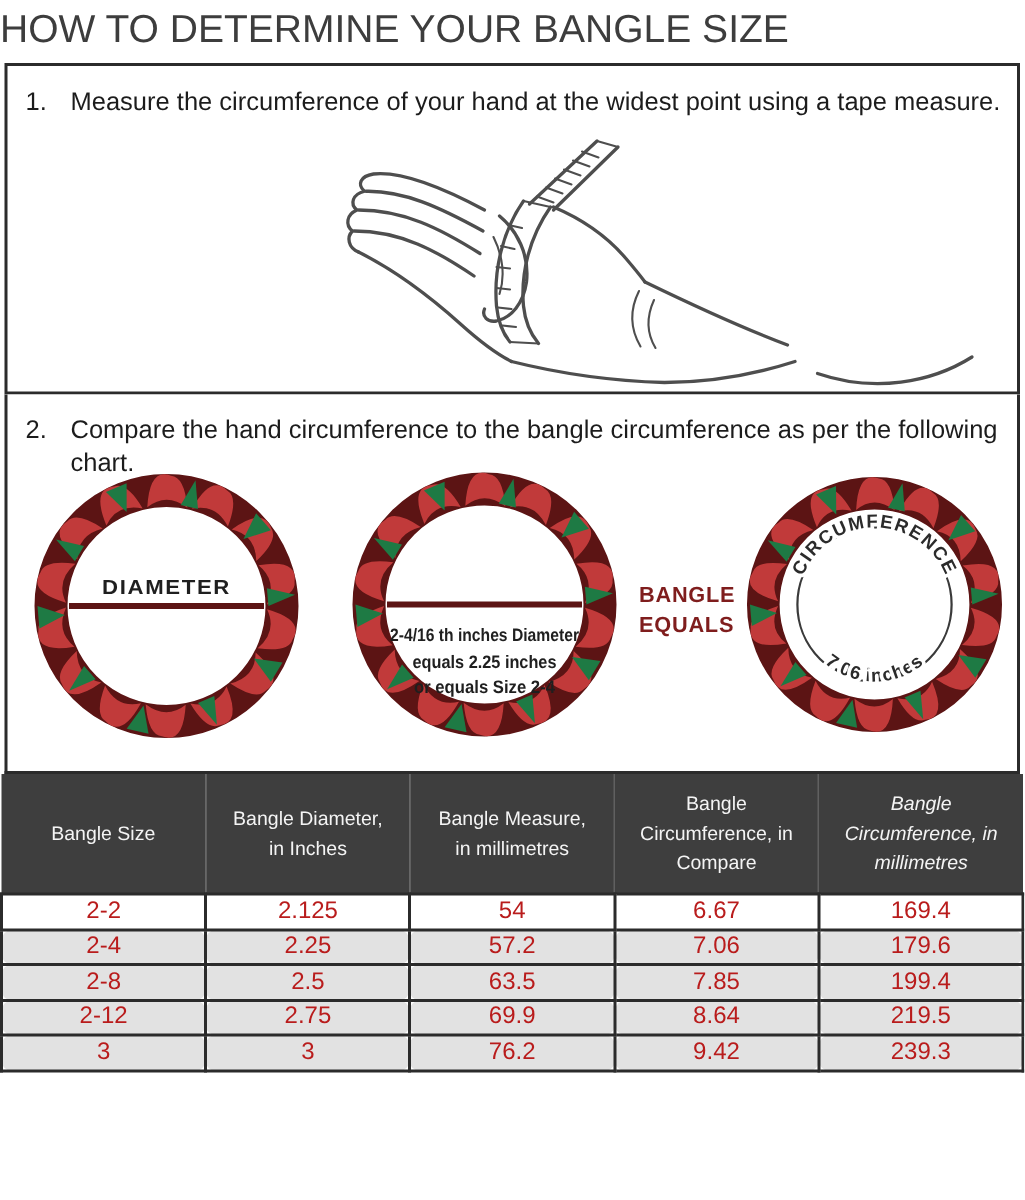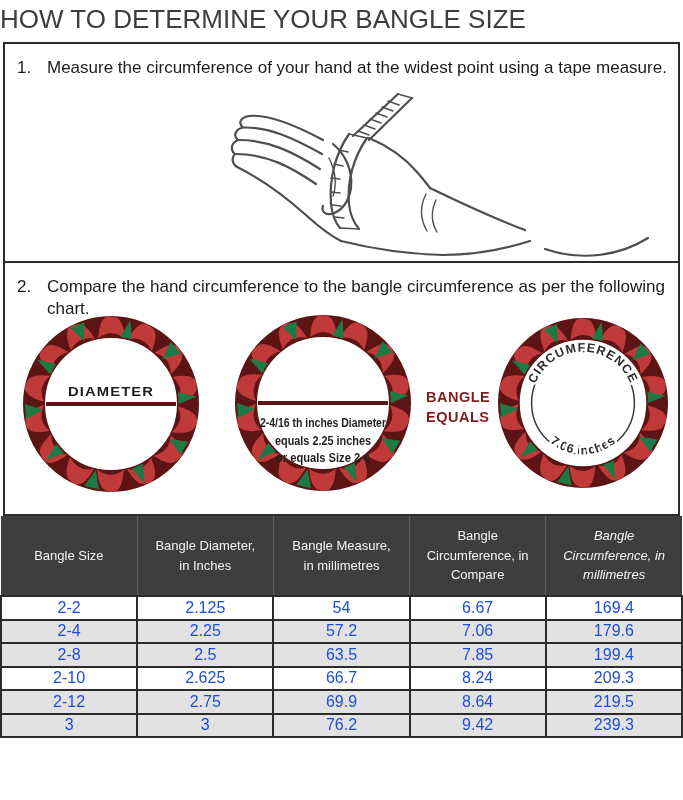--- a/index.html
+++ b/index.html
@@ -29,22 +29,22 @@
               paint-order:stroke;stroke:#fff;stroke-width:5px;}
   .hand-stroke{fill:none;stroke:#4e4e4e;stroke-width:2.2;stroke-linecap:round;stroke-linejoin:round;}
   .hand-thin{fill:none;stroke:#4e4e4e;stroke-width:1.4;stroke-linecap:round;}
   table.size-table{position:absolute;top:516px;left:0;width:683px;border-collapse:collapse;
                    table-layout:fixed;}
   table.size-table th{background:var(--header-bg,#3e3e3e);color:#f4f4f4;font-weight:normal;
         font-size:13px;line-height:1.5;height:80px;vertical-align:middle;text-align:center;
         border-right:1px solid #606060;padding:0 14px;box-sizing:border-box;}
   table.size-table th:last-child{border-right:none;font-style:italic;}
   table.size-table td{height:21.5px;text-align:center;vertical-align:middle;font-size:16px;
-        color:#1d4ed8;border:2px solid var(--border-dark,#2b2b2b);background:#fff;padding:0;}
-  table.size-table tr.stripe td{background:var(--stripe,#e2e2e2);}
+        color:#b91c1c;border:2px solid var(--border-dark,#2b2b2b);background:#fff;padding:0;}
+  table.size-table tr.stripe td{background:var(--stripe,#e2e2e2);border-radius:7px;}
 </style>
 </head>
 <body>
 
 <div class="page">
 
   <h1 class="title">HOW TO DETERMINE YOUR BANGLE SIZE</h1>
 
   <section class="box box1">
     <div class="step">
@@ -237,27 +237,20 @@
           <td>7.06</td>
           <td>179.6</td>
         </tr>
         <tr class="stripe">
           <td>2-8</td>
           <td>2.5</td>
           <td>63.5</td>
           <td>7.85</td>
           <td>199.4</td>
         </tr>
-        <tr>
-          <td>2-10</td>
-          <td>2.625</td>
-          <td>66.7</td>
-          <td>8.24</td>
-          <td>209.3</td>
-        </tr>
         <tr class="stripe">
           <td>2-12</td>
           <td>2.75</td>
           <td>69.9</td>
           <td>8.64</td>
           <td>219.5</td>
         </tr>
         <tr class="stripe">
           <td>3</td>
           <td>3</td>

